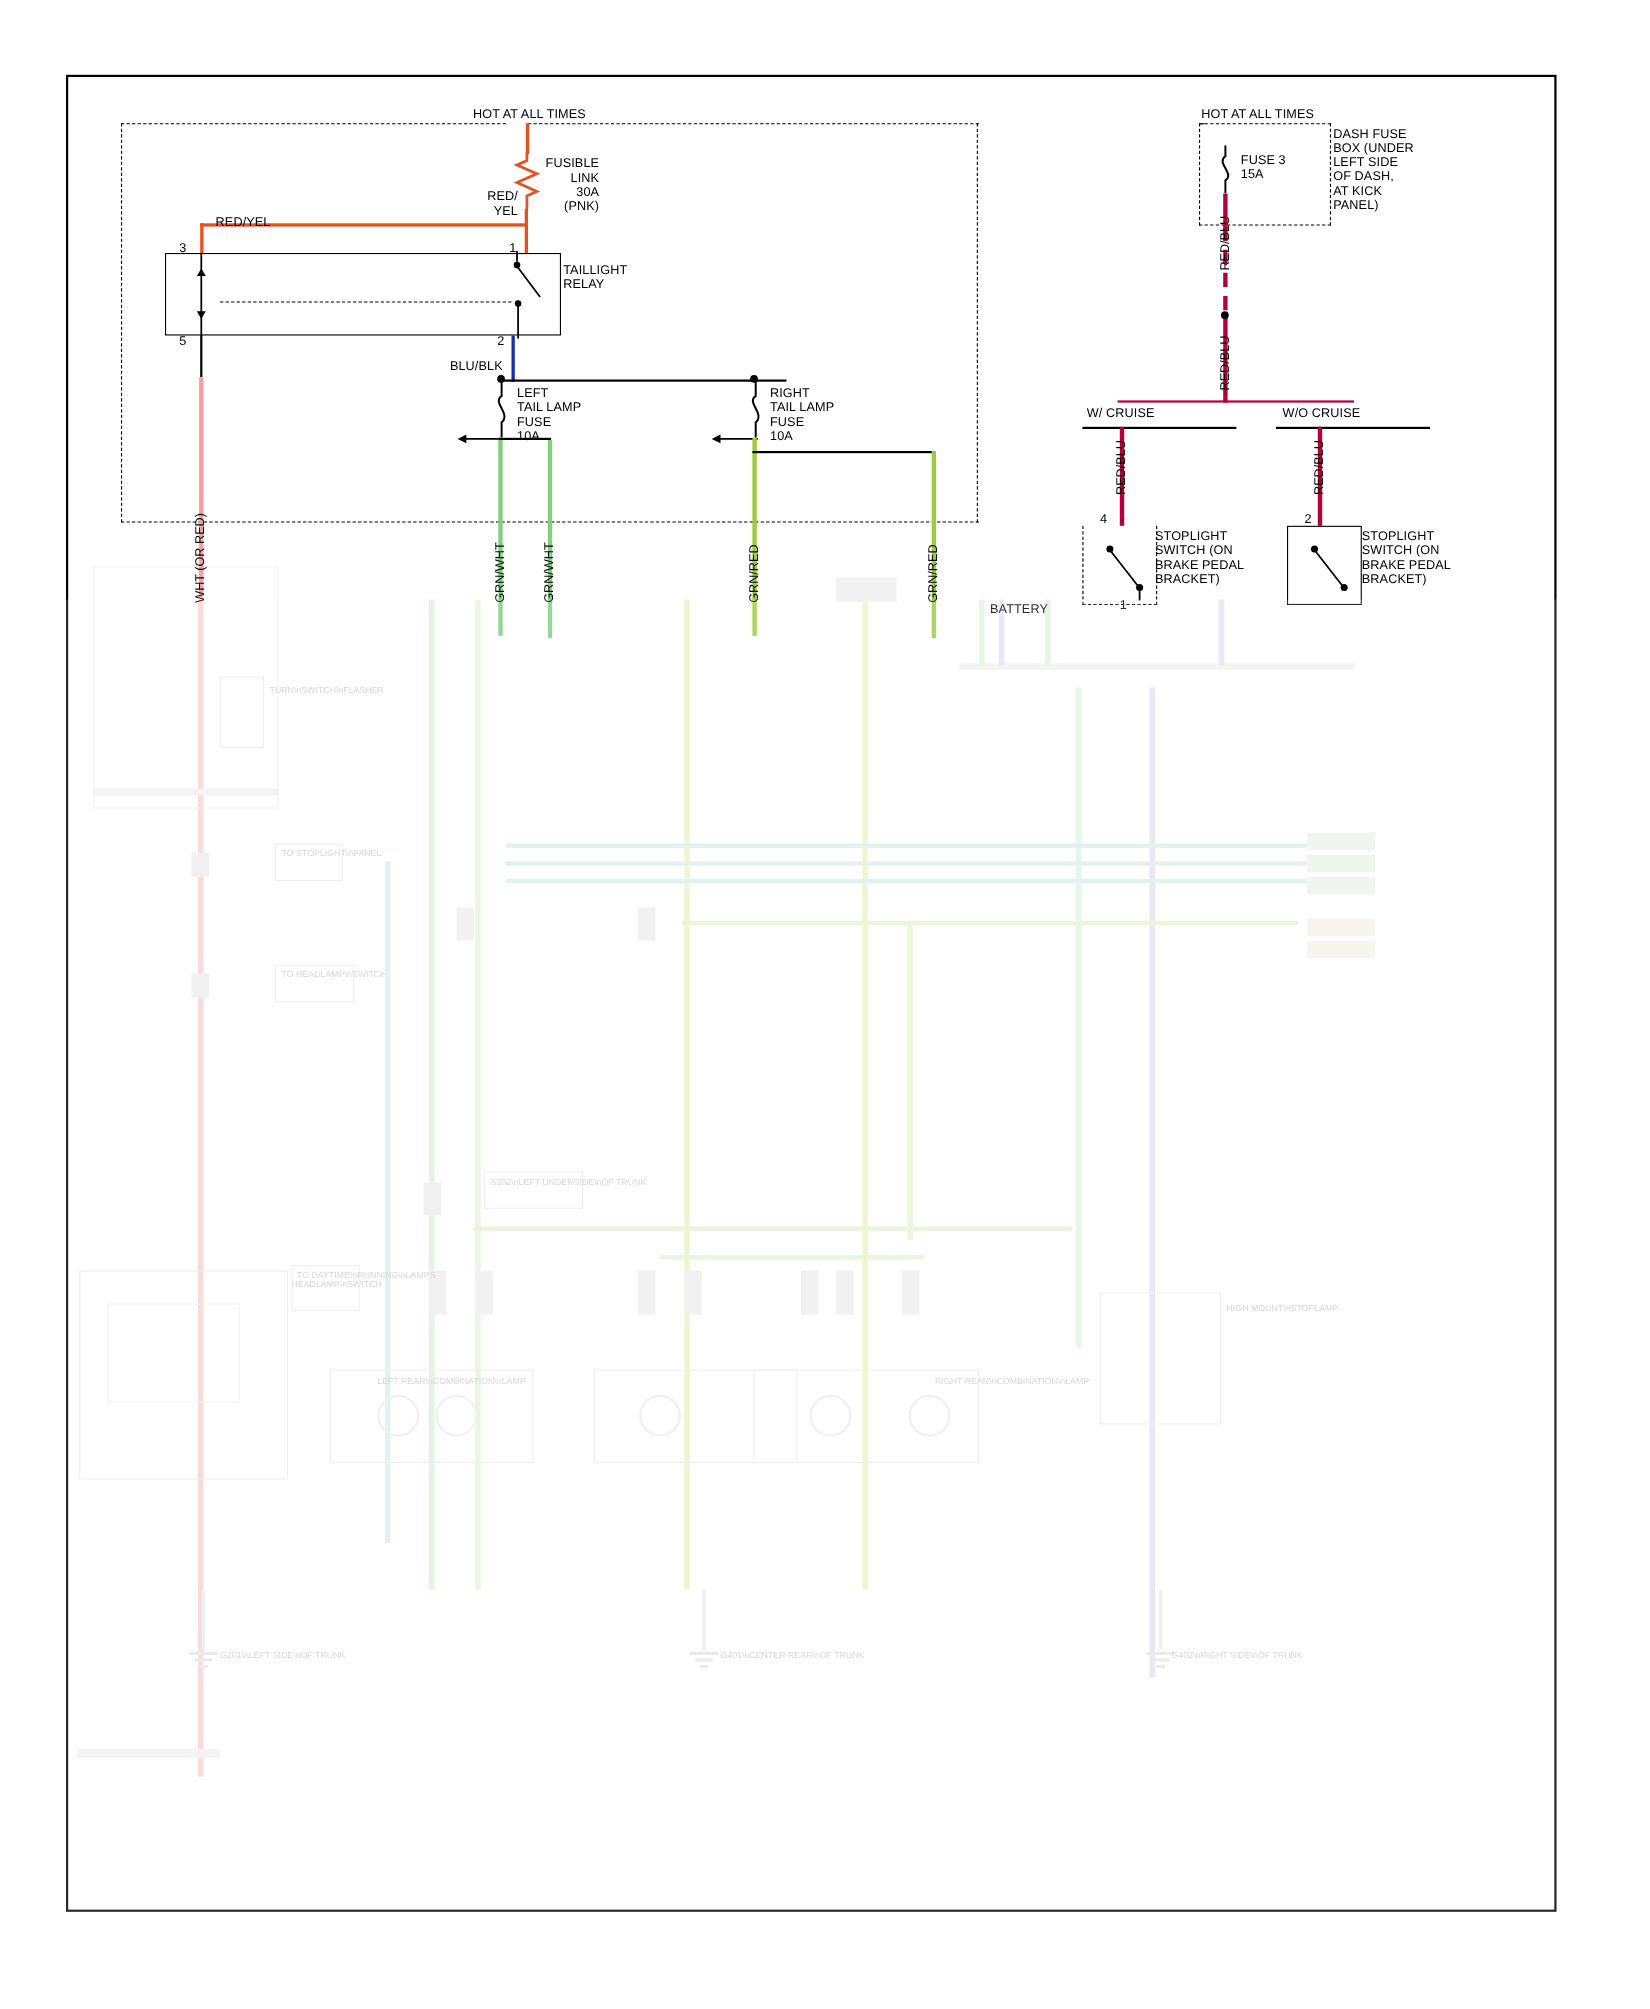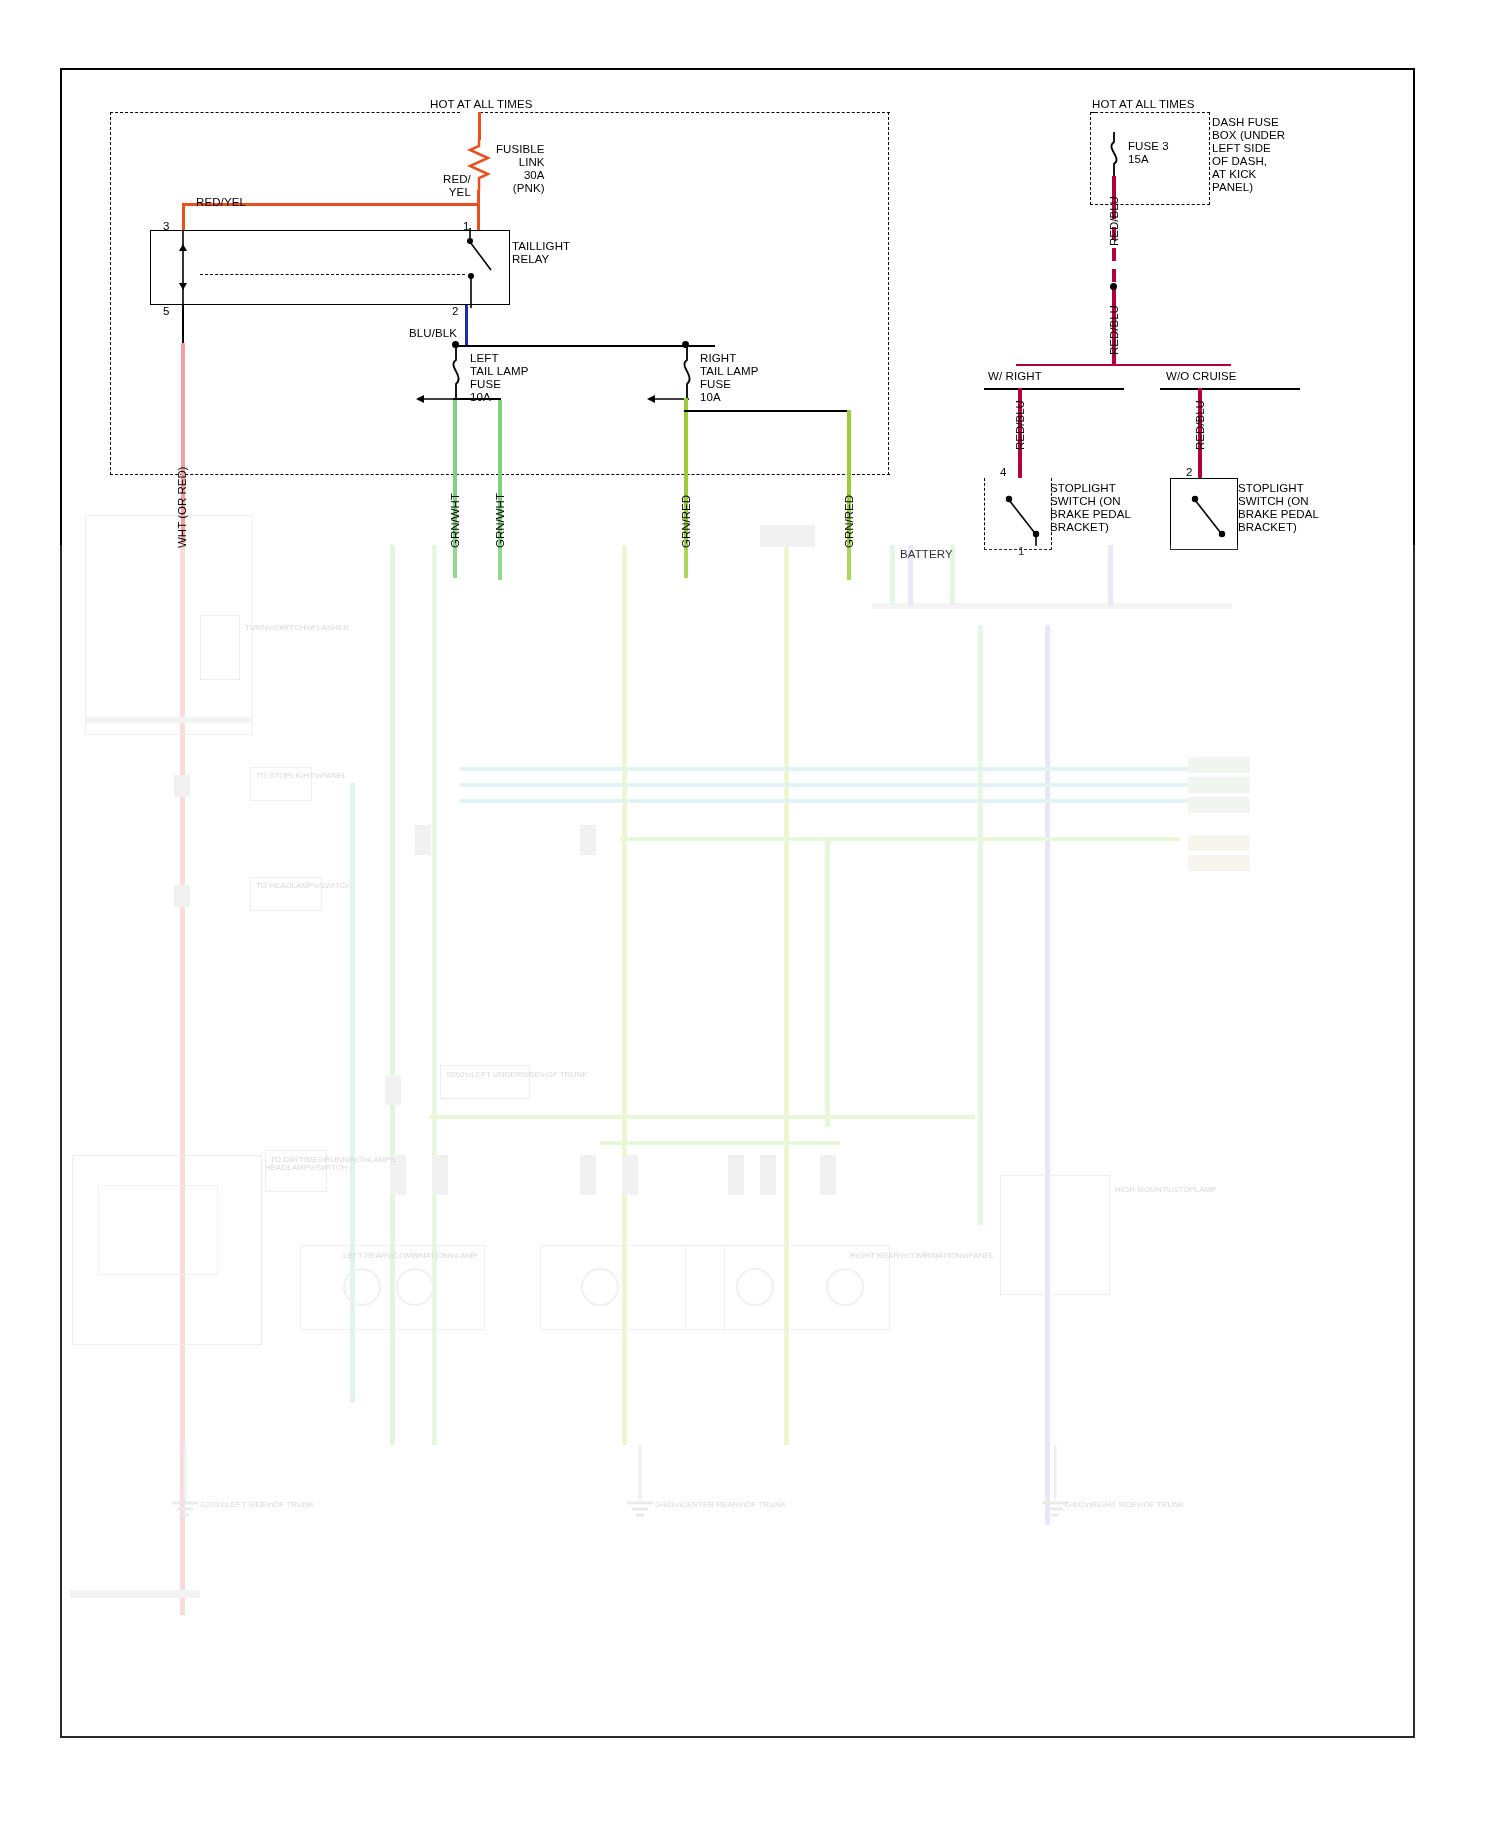--- a/index.html
+++ b/index.html
@@ -139,21 +139,21 @@
   <div class="vline" style="left:1112px;top:176px;height:32px;background:#b3003c;width:4px;"></div>
   <svg style="position:absolute;left:1110px;top:206px;width:8px;height:82px;">
     <line x1="4" y1="0" x2="4" y2="82" stroke="#b3003c" stroke-width="4" stroke-dasharray="13 8"></line>
   </svg>
   <div class="vline" style="left:1112px;top:286px;height:80px;background:#b3003c;width:4px;"></div>
   <div class="dot" style="left:1110px;top:283px;"></div>
   <div class="vert" style="left:1108px;top:246px;">RED/BLU</div>
   <div class="vert" style="left:1108px;top:355px;">RED/BLU</div>
 
   <div class="hline" style="left:1016px;top:364px;width:215px;height:2px;background:#b3003c;"></div>
-  <div class="lbl" style="left:988px;top:370px;">W/ RIGHT</div>
+  <div class="lbl" style="left:988px;top:370px;">W/ CRUISE</div>
   <div class="lbl" style="left:1166px;top:370px;">W/O CRUISE</div>
   <div class="hline" style="left:984px;top:388px;width:140px;height:1.5px;"></div>
   <div class="hline" style="left:1160px;top:388px;width:140px;height:1.5px;"></div>
 
   <div class="vline" style="left:1018px;top:388px;height:90px;background:#b3003c;width:4px;"></div>
   <div class="vline" style="left:1198px;top:388px;height:90px;background:#b3003c;width:4px;"></div>
   <div class="vert" style="left:1014px;top:450px;">RED/BLU</div>
   <div class="vert" style="left:1194px;top:450px;">RED/BLU</div>
 
   <div class="dash-box" style="left:984px;top:478px;width:68px;height:72px;border-top:none;"></div>
@@ -244,21 +244,21 @@
     <div class="fw" style="left:520px;top:610px;width:16px;height:40px;background:#d2d2d2;"></div>
     <div class="fw" style="left:562px;top:610px;width:16px;height:40px;background:#d2d2d2;"></div>
     <div class="fw" style="left:668px;top:610px;width:16px;height:40px;background:#d2d2d2;"></div>
     <div class="fw" style="left:700px;top:610px;width:16px;height:40px;background:#d2d2d2;"></div>
     <div class="fw" style="left:760px;top:610px;width:16px;height:40px;background:#d2d2d2;"></div>
 
     <div class="fade-box" style="left:240px;top:700px;width:185px;height:85px;border-color:#c9c9c9;"></div>
     <div class="fade-txt" style="left:247px;top:706px;margin-left:36px;">LEFT REAR\nCOMBINATION\nLAMP</div>
     <div class="fade-box" style="left:480px;top:700px;width:185px;height:85px;border-color:#c9c9c9;"></div>
     <div class="fade-box" style="left:625px;top:700px;width:205px;height:85px;border-color:#c9c9c9;"></div>
-    <div class="fade-txt" style="left:790px;top:706px;">RIGHT REAR\nCOMBINATION\nPANEL</div>
+    <div class="fade-txt" style="left:790px;top:706px;">RIGHT REAR\nCOMBINATION\nLAMP</div>
 
     <svg style="position:absolute;left:240px;top:700px;width:600px;height:90px;">
       <circle cx="62" cy="42" r="18" stroke="#cfcfcf" stroke-width="2" fill="none"></circle>
       <circle cx="115" cy="42" r="18" stroke="#cfcfcf" stroke-width="2" fill="none"></circle>
       <circle cx="300" cy="42" r="18" stroke="#cfcfcf" stroke-width="2" fill="none"></circle>
       <circle cx="455" cy="42" r="18" stroke="#cfcfcf" stroke-width="2" fill="none"></circle>
       <circle cx="545" cy="42" r="18" stroke="#cfcfcf" stroke-width="2" fill="none"></circle>
     </svg>
 
     <div class="fade-box" style="left:940px;top:630px;width:110px;height:120px;border-color:#cacaca;"></div>

